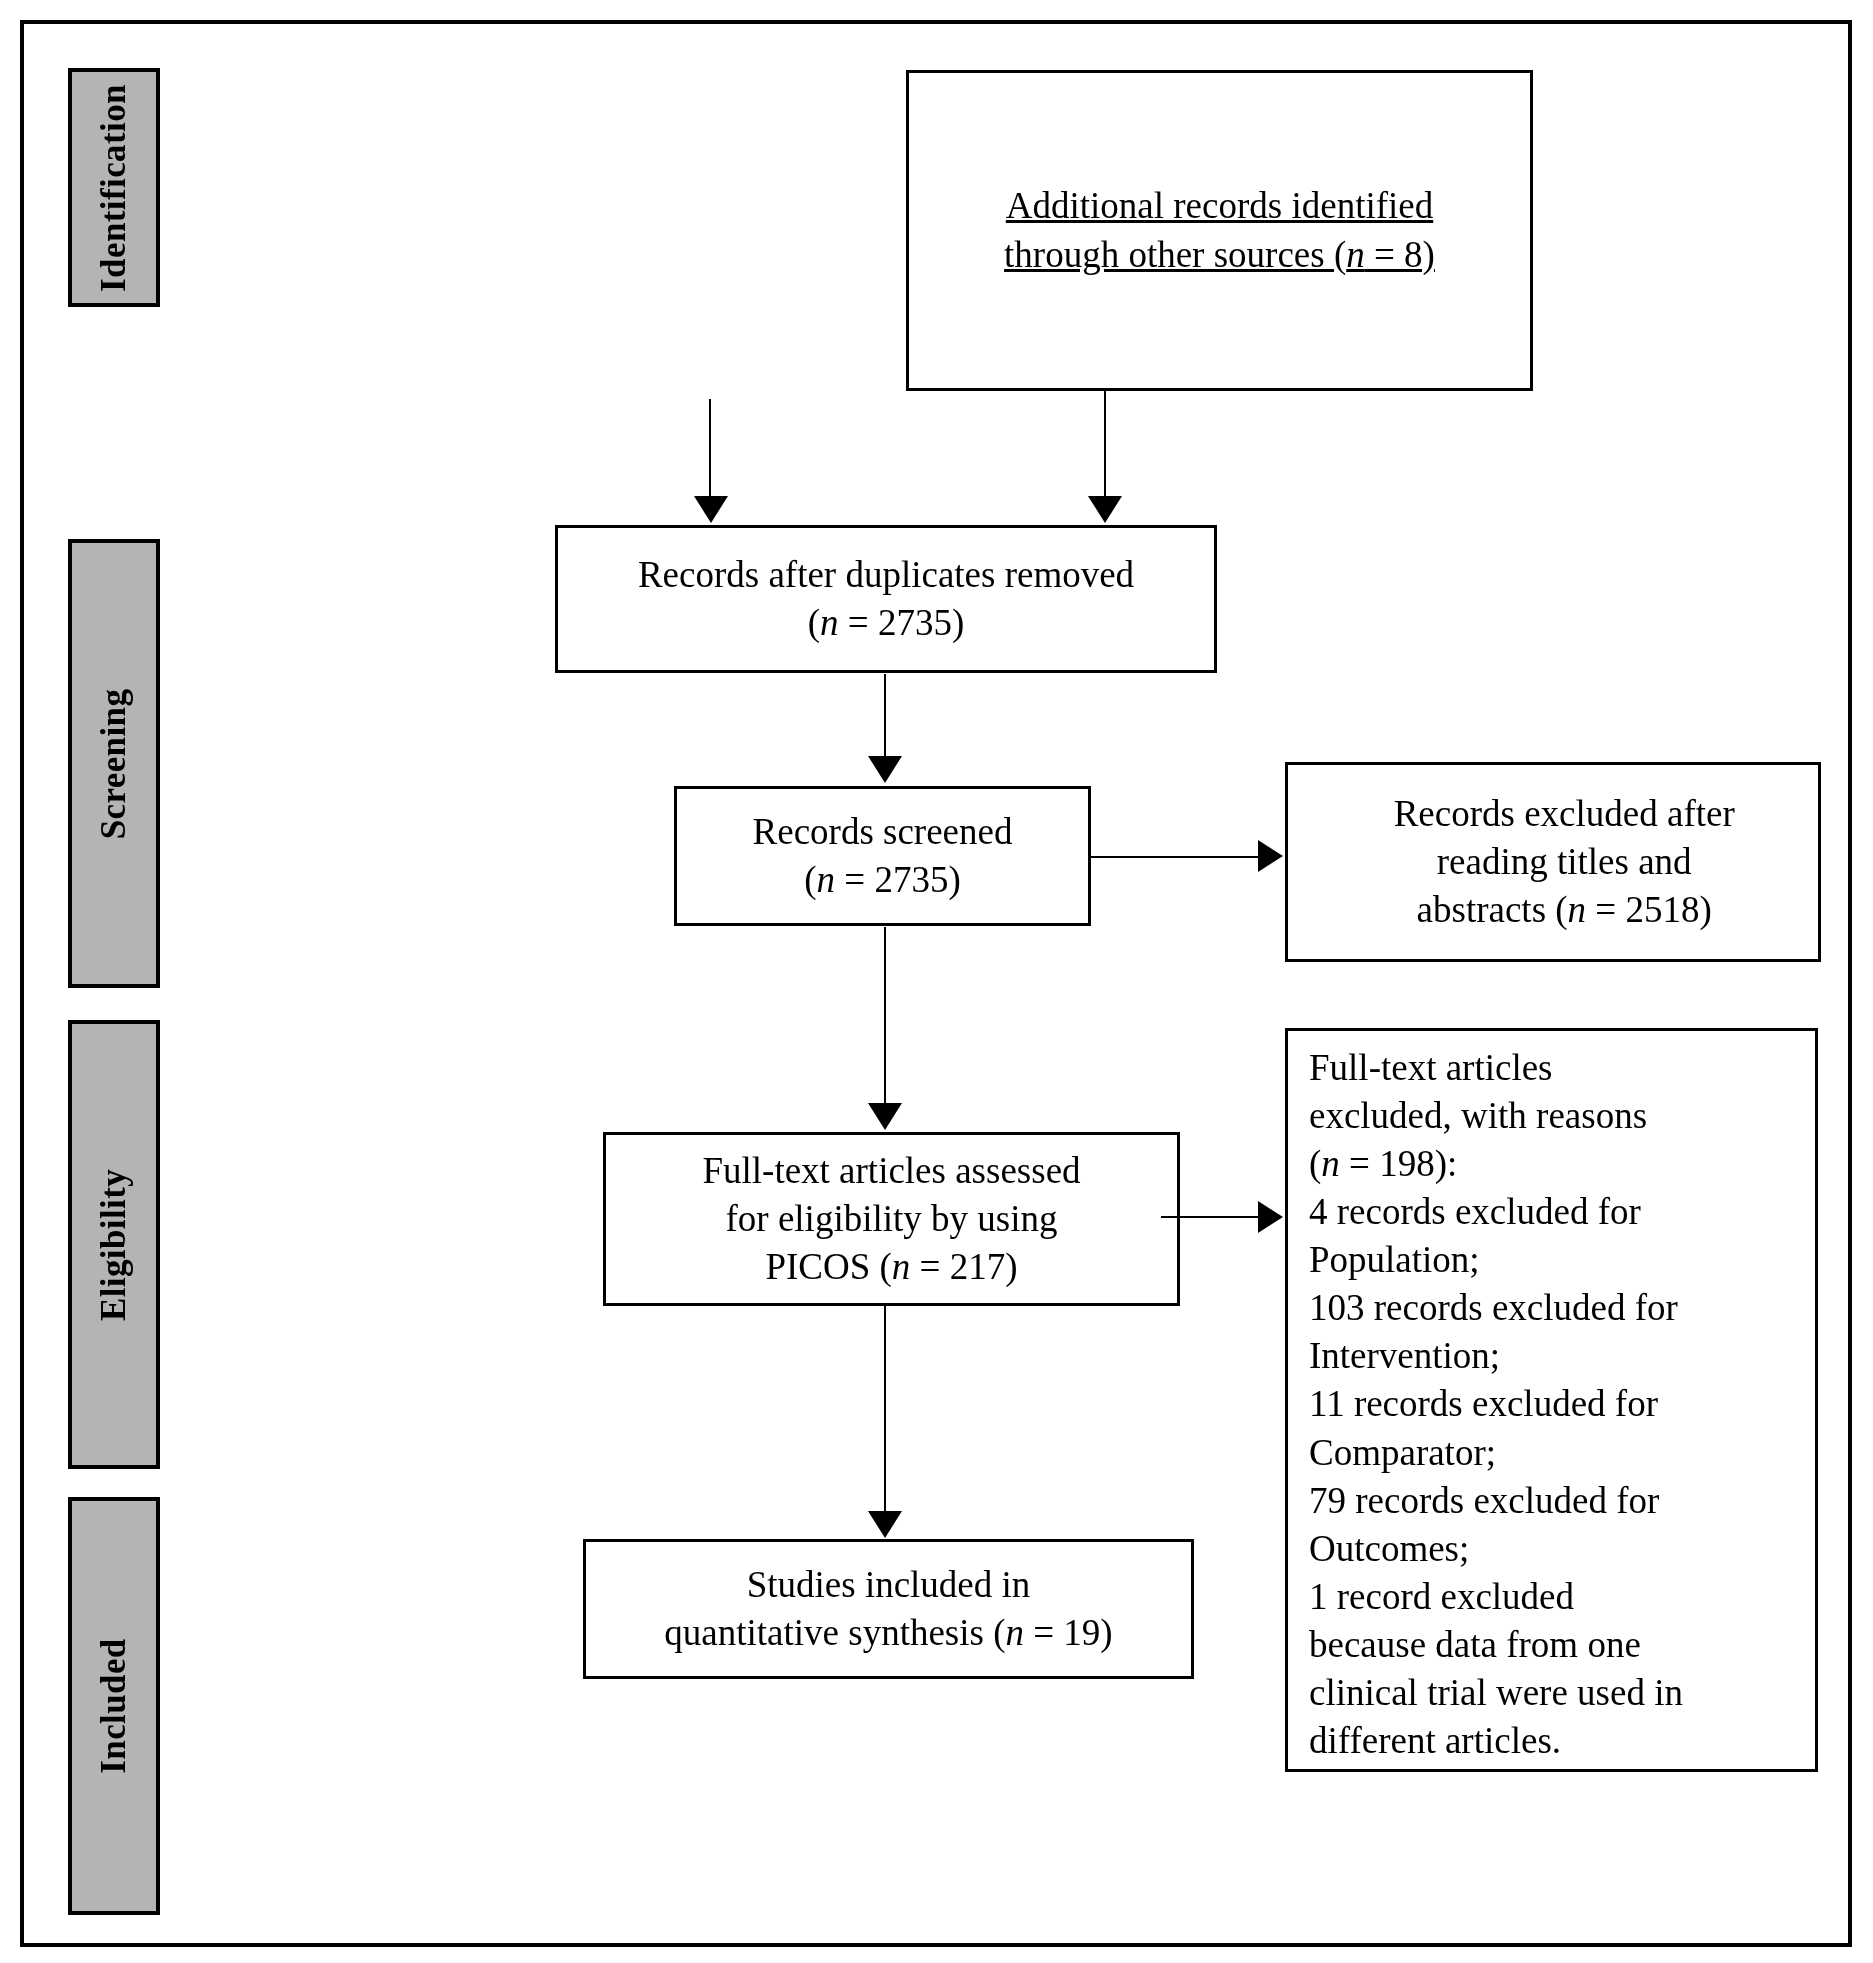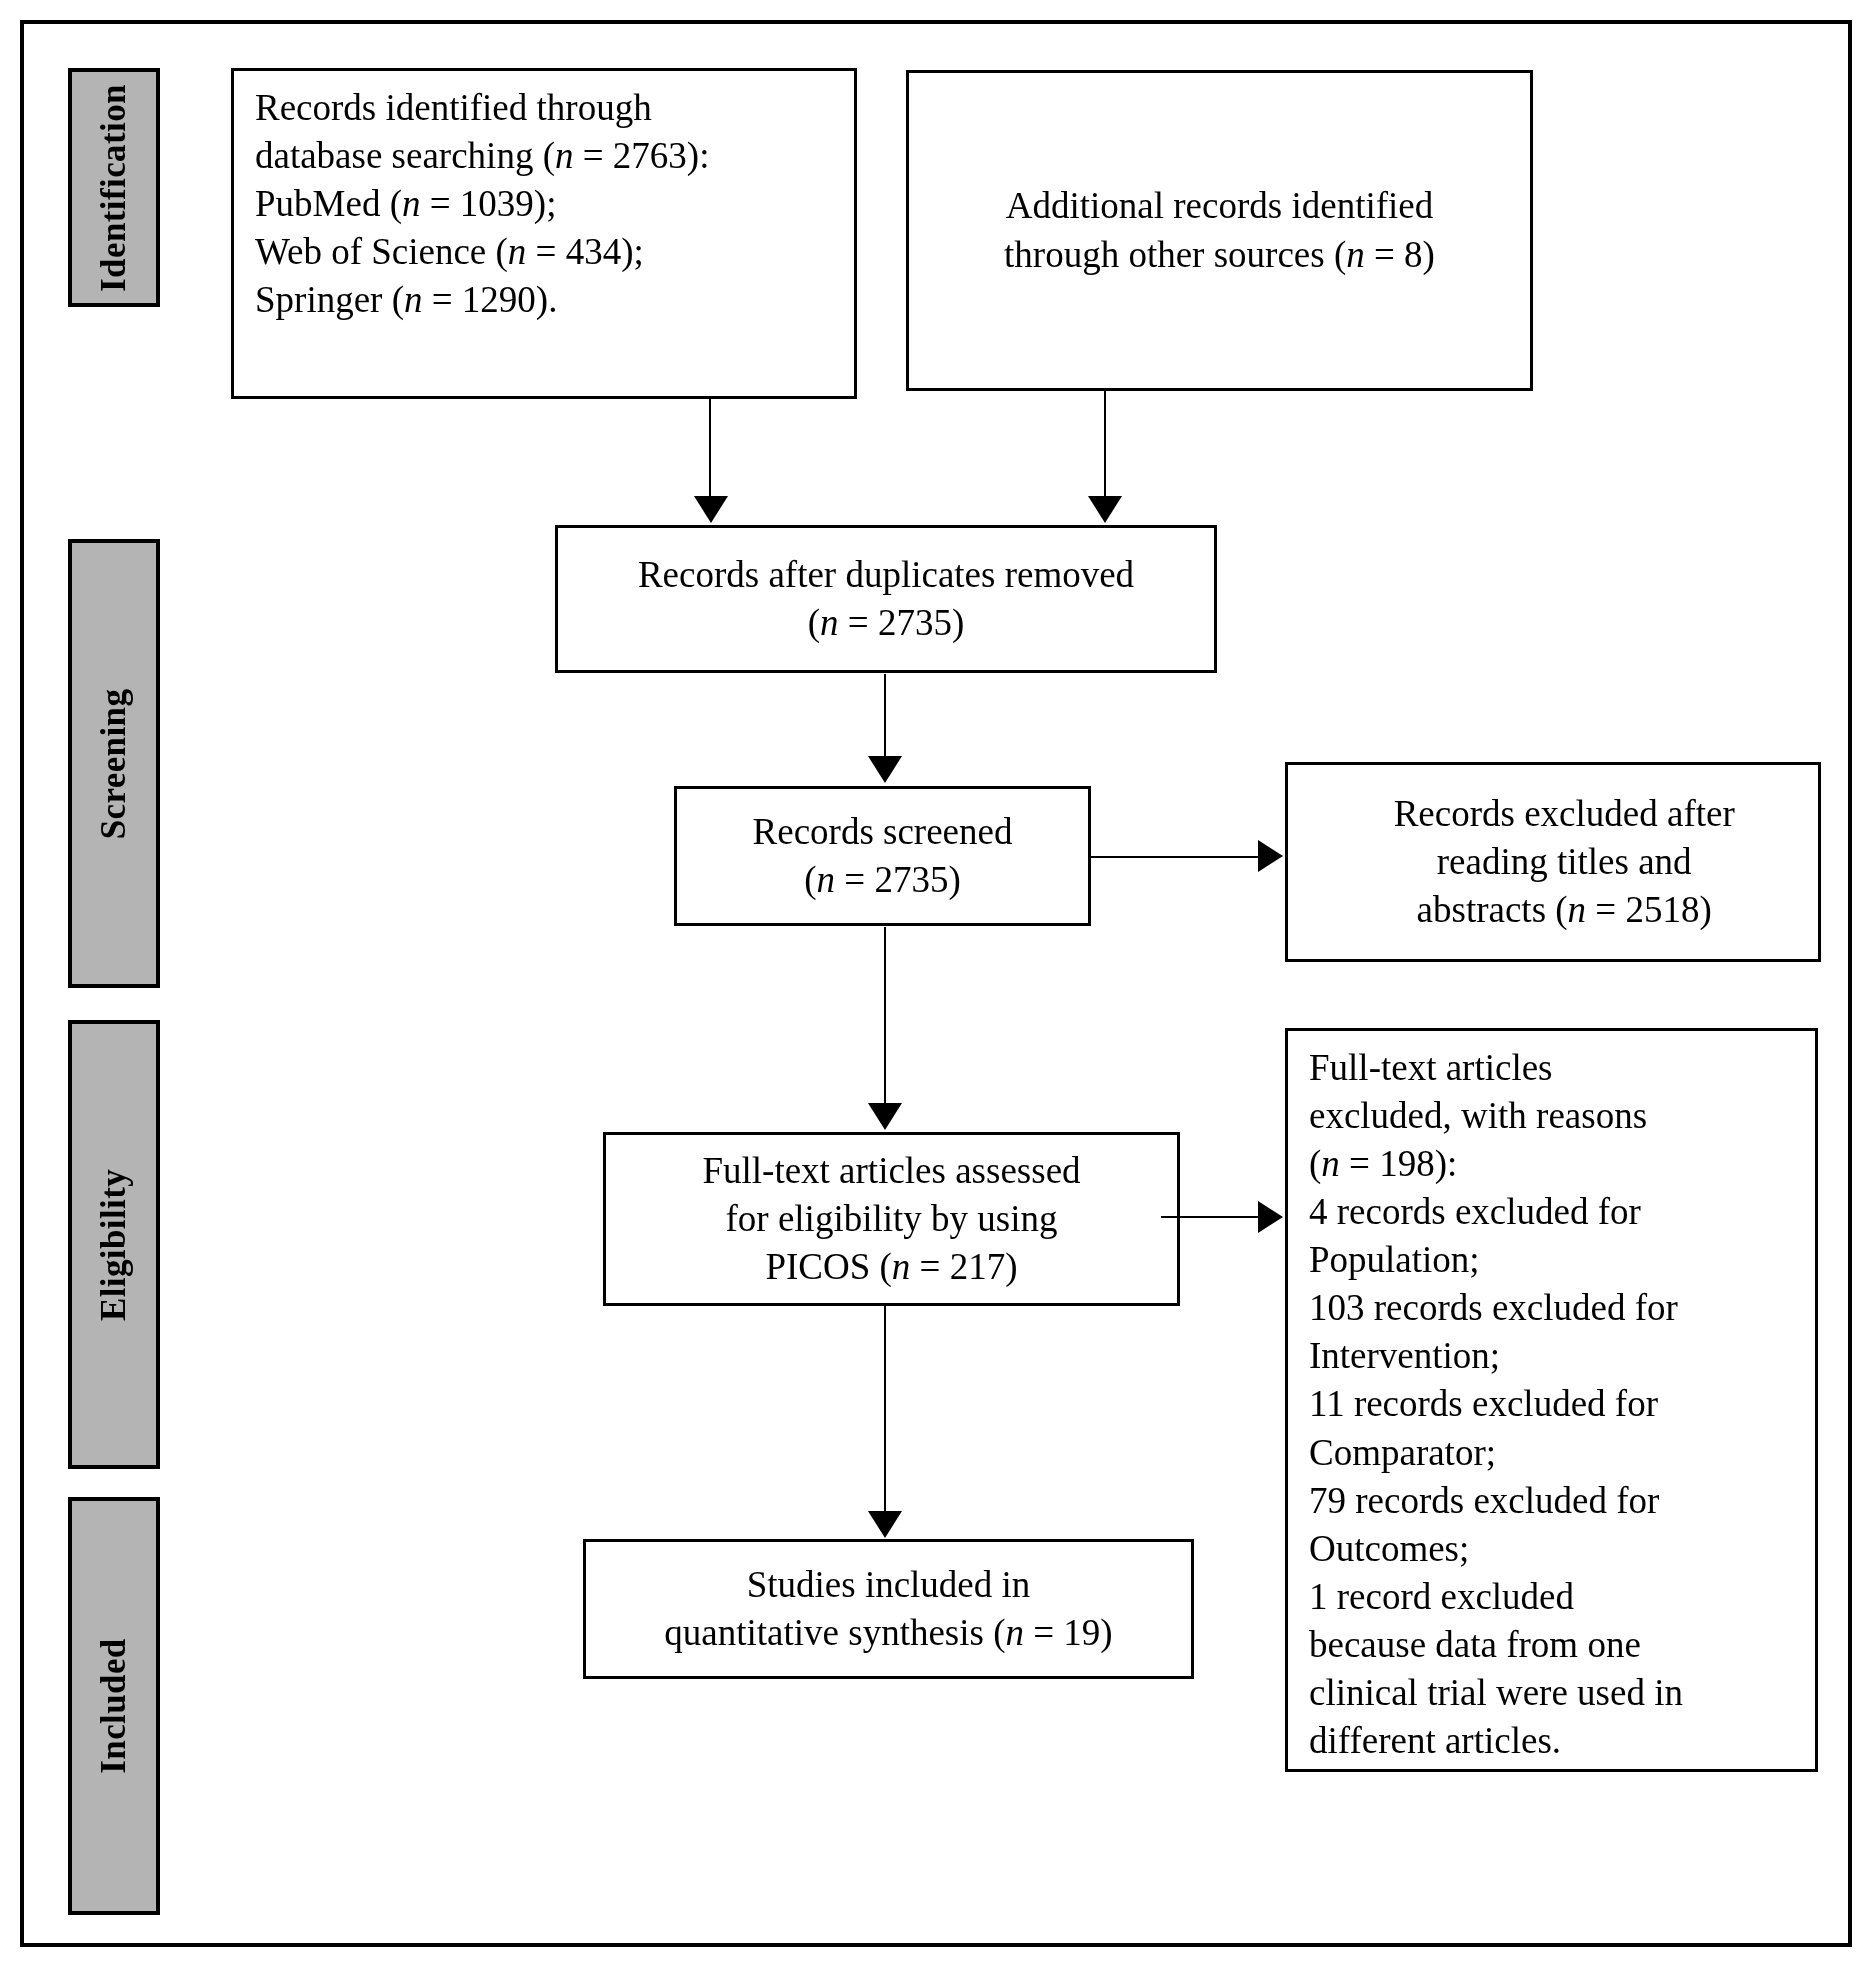--- a/index.html
+++ b/index.html
@@ -119,29 +119,22 @@
   </div>
 
   <div class="stage-band" style="left:68px;  top:1020px; width:92px; height:449px;">
     <span class="stage-label">Eligibility</span>
   </div>
 
   <div class="stage-band" style="left:68px;  top:1497px; width:92px; height:418px;">
     <span class="stage-label">Included</span>
   </div>
 
-  <div class="flow-box box-left pad-l" style="left:231px; top:68px; width:626px; height:331px;">
-    <span class="box-text">Records identified through
-database searching (<em class="n">n</em> = 2763):
-PubMed (<em class="n">n</em> = 1039);
-Web of Science (<em class="n">n</em> = 434);
-Springer (<em class="n">n</em> = 1290).</span>
-  </div>
-
-  <div class="flow-box box-center pad-c" style="left:906px; top:70px; width:627px; height:321px;">
+
+  <div class="flow-box box-center pad-c" style="left:906px; top:70px; width:627px; height:321px;text-decoration:underline;">
     <span class="box-text">Additional records identified
 through other sources (<em class="n">n</em> = 8)</span>
   </div>
 
   <div class="conn-v" style="left:709px; top:399px; height:99px;"></div>
   <div class="arrow-down" style="left:694px; top:496px;"></div>
 
   <div class="conn-v" style="left:1104px; top:391px; height:107px;"></div>
   <div class="arrow-down" style="left:1088px; top:496px;"></div>
 

